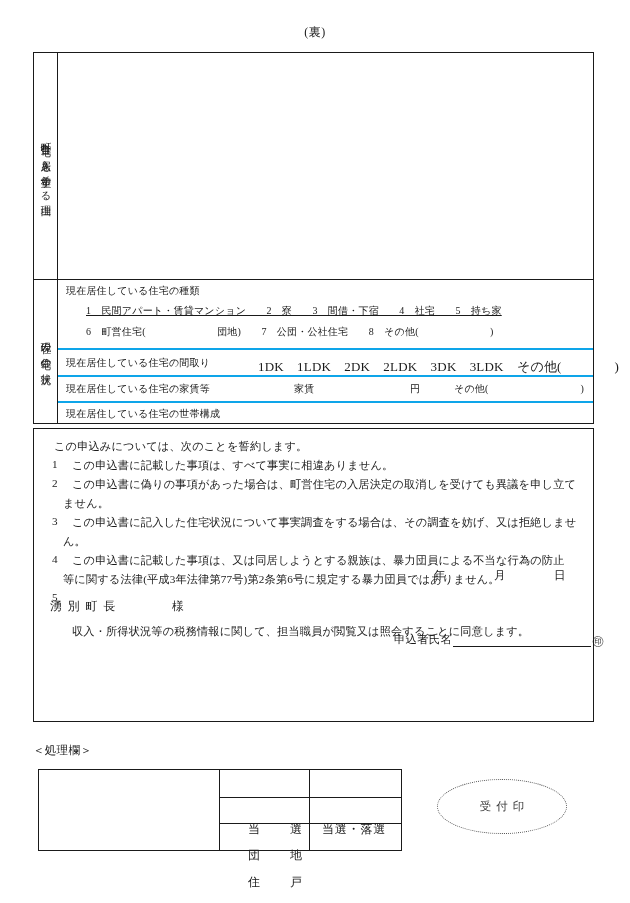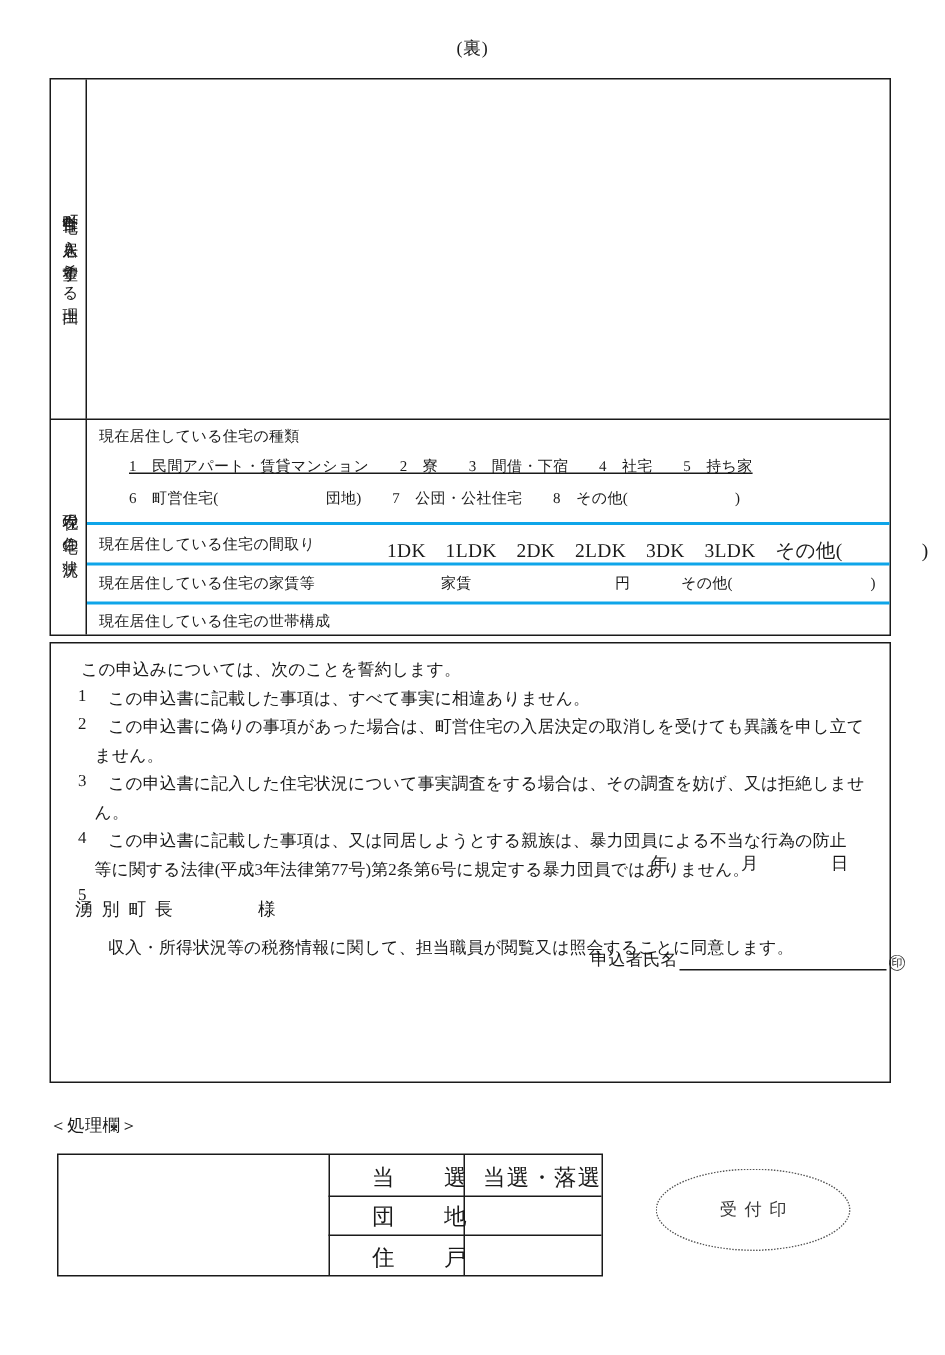--- a/index.html
+++ b/index.html
@@ -211,24 +211,25 @@
   }
   .p-hline {
     position: absolute;
     left: 180px;
     right: 0;
     border-top: 1px solid #1a1a1a;
     height: 0;
   }
   .p-cell {
     position: absolute;
-    font-size: 15px;
+    font-size: 12px;
     letter-spacing: 9px;
     white-space: nowrap;
     text-indent: 9px;
+    margin-top: 45px;
   }
   .p-cell.nosp {
     letter-spacing: 0.8px;
     text-indent: 0;
   }
 
   #stamp-oval {
     position: absolute;
     left: 437px;
     top: 779px;

